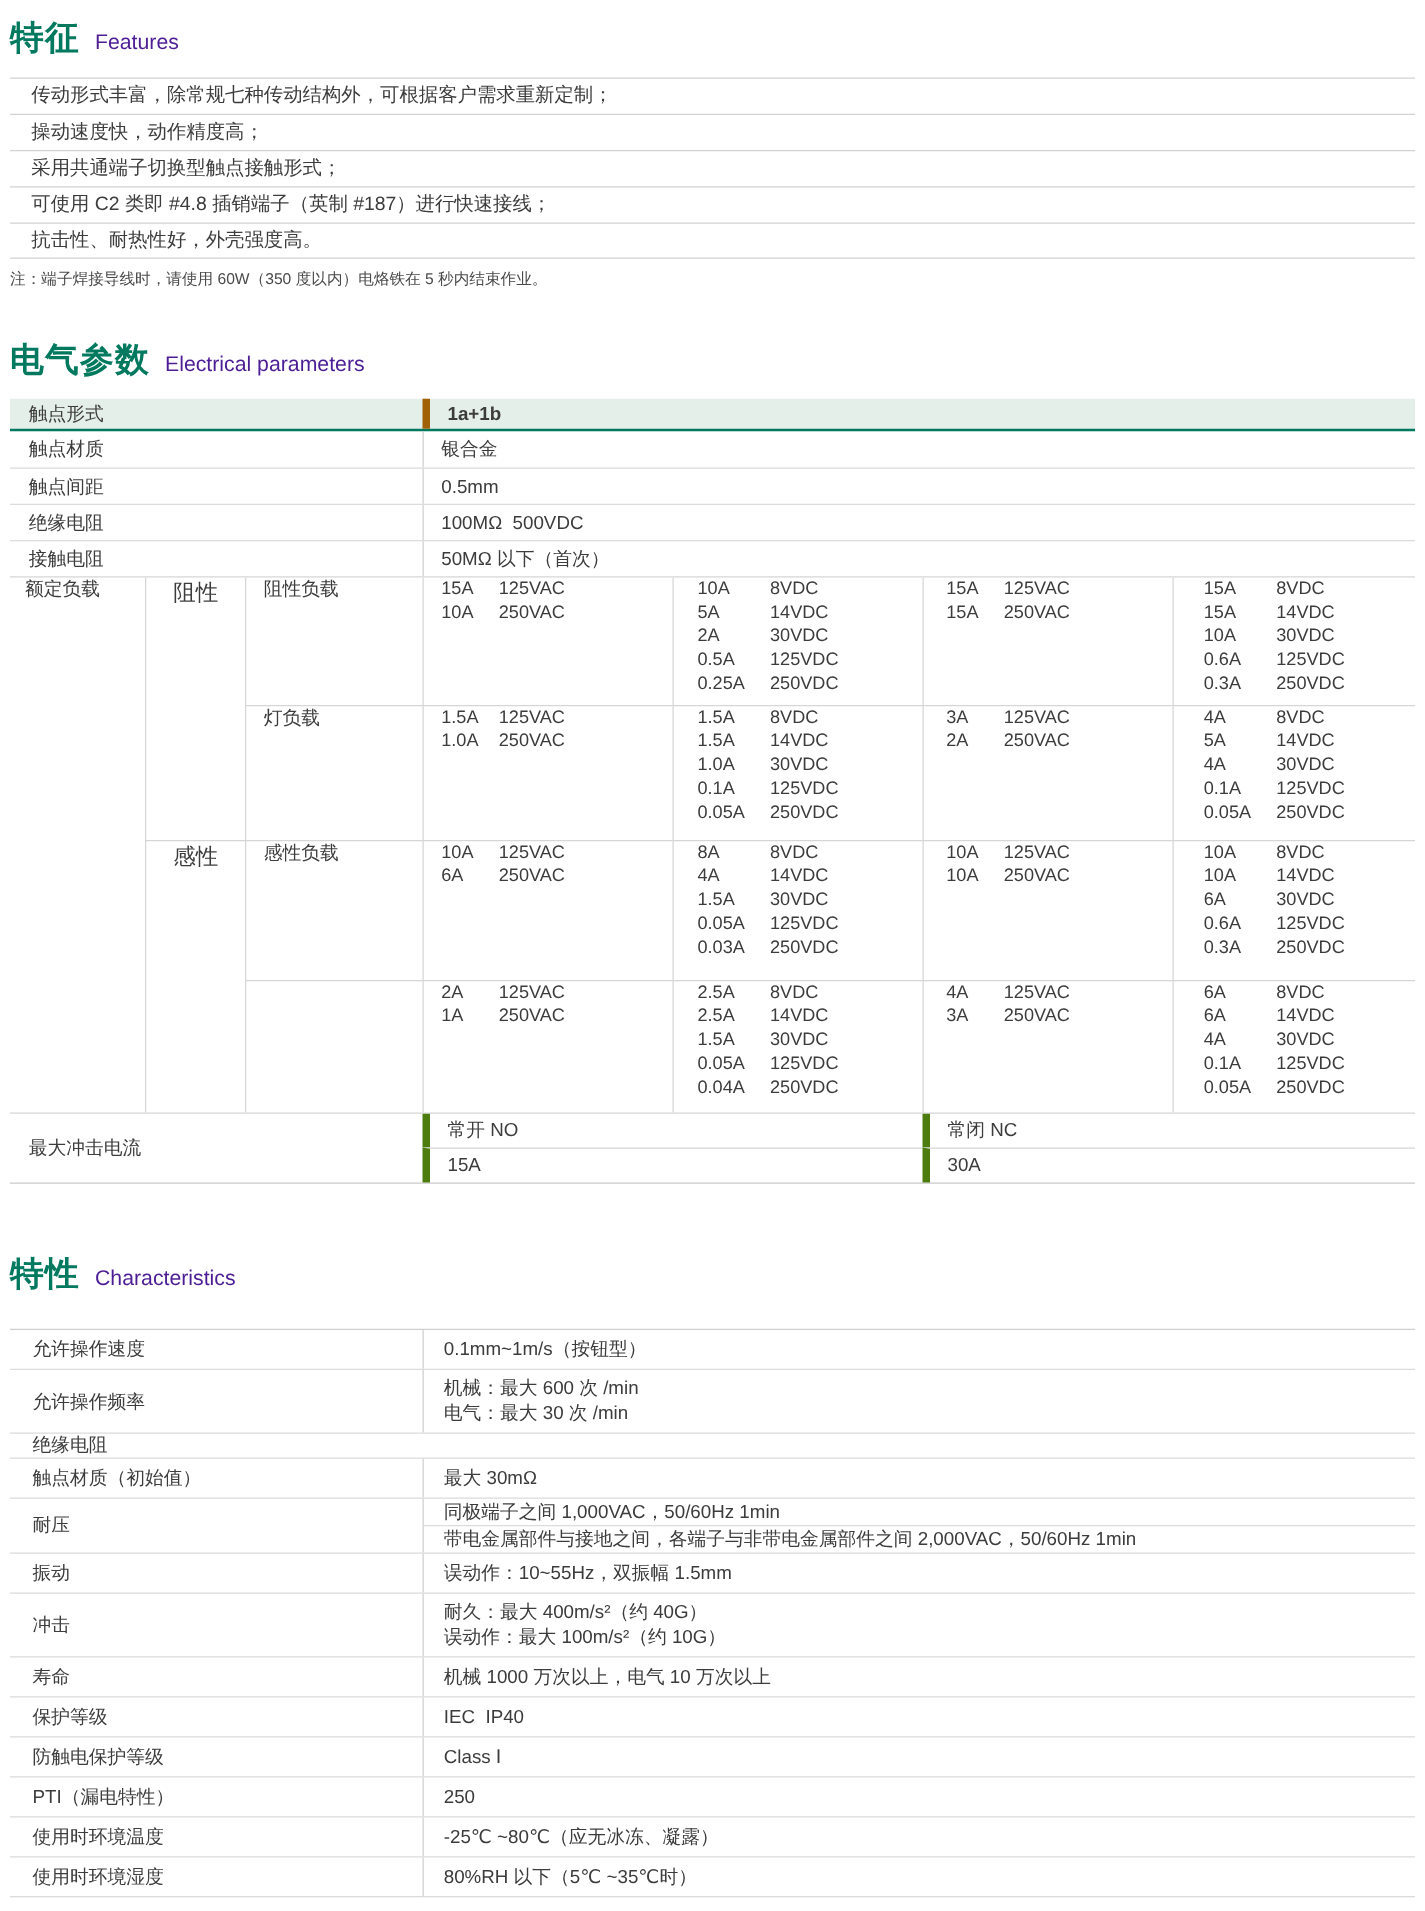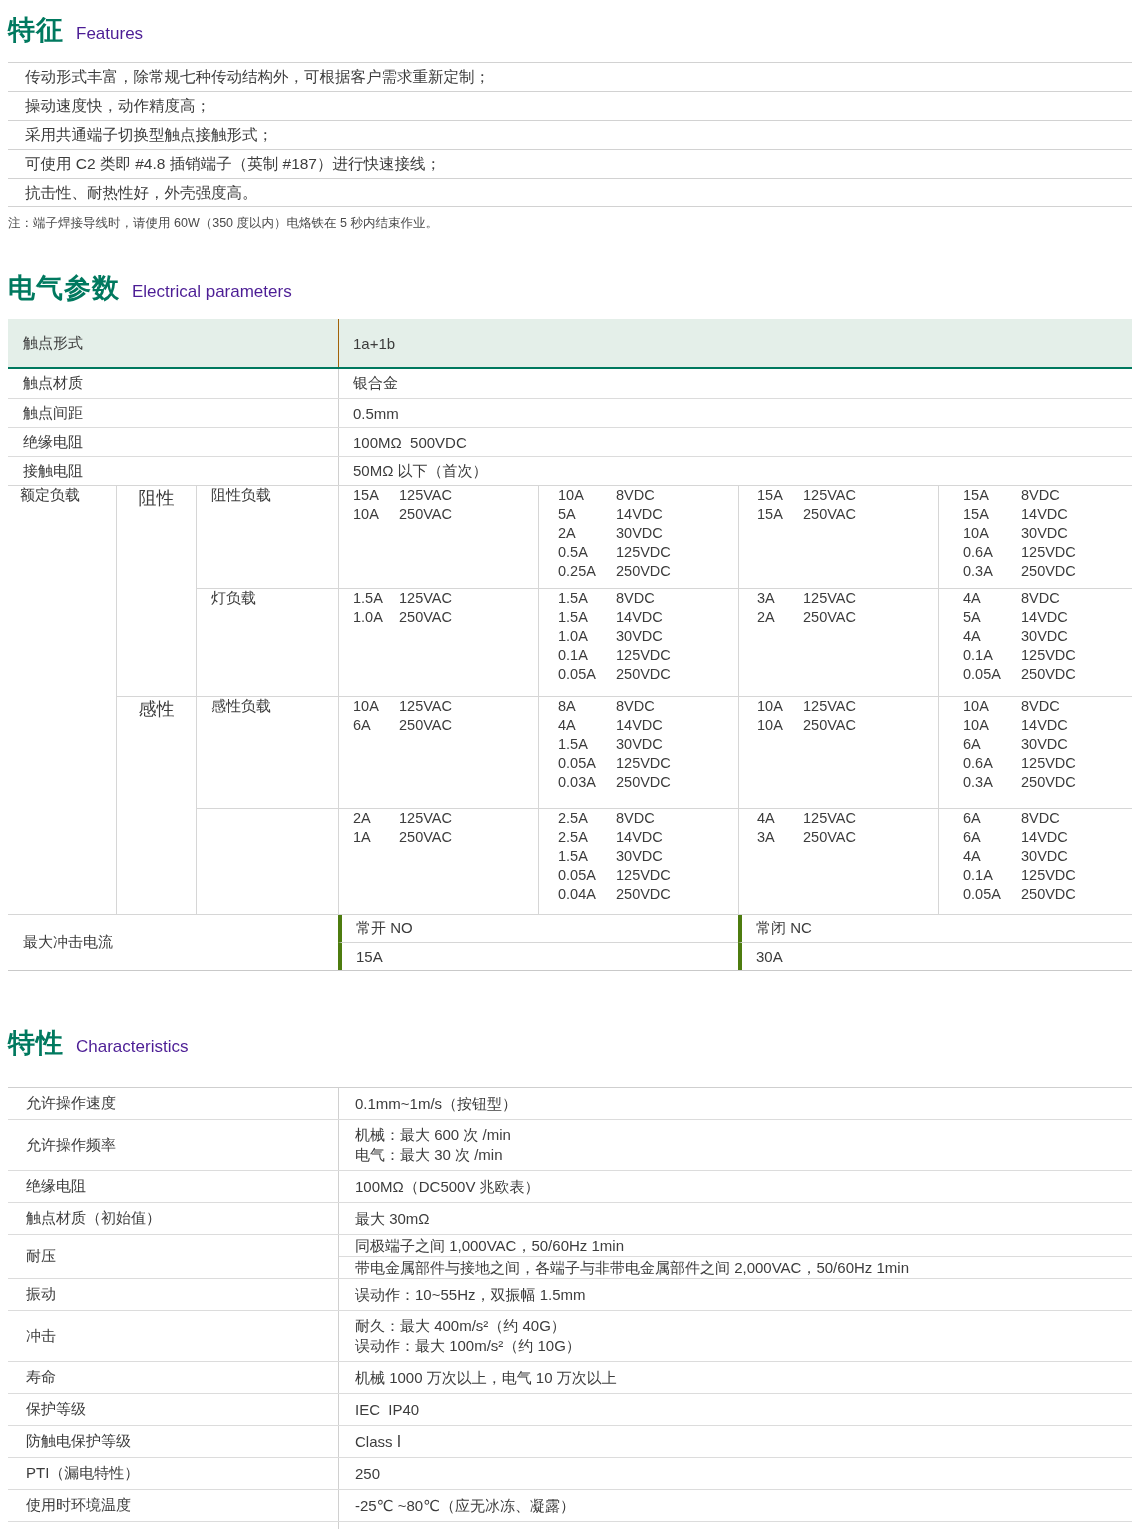--- a/index.html
+++ b/index.html
@@ -29,29 +29,29 @@
   }
   .feature-list li:last-child { border-bottom:1px solid #d2d2d2; }
   .note { margin-top:8px; font-size:12.5px; color:#4a4a4a; }
 
   
   .etable { margin-top:13px; width:1124px; font-size:15px; }
   .erow { display:grid; grid-template-columns:330px 1fr; }
   .ehead {
     background:#e4efe9;
     border-bottom:2px solid #00795f;
-    height:50px;
+    height:26px;
   }
   .ehead > div { display:flex; align-items:center; }
   .ebasic { height:29px; border-top:1px solid #dcdcdc; }
   .ebasic:nth-child(2) { border-top:none; }
   .ebasic > div { display:flex; align-items:center; }
   .elabel { padding-left:15px; }
   .evalue { padding-left:14px; border-left:1px solid #d0d0d0; white-space:pre-wrap; }
-  .ehead .evalue { border-left:1px solid #a16207; }
+  .ehead .evalue { border-left:6px solid #a16207;font-weight:bold; }
 
   
   .rated-grid {
     display:grid;
     grid-template-columns:108px 80px 142px 200px 200px 200px 194px;
     grid-template-rows:102px 108px 112px 106px;
     border-top:1px solid #d6d6d6;
   }
   .rl-cell { display:flex; font-size:14.5px; }
   .rl-label { grid-column:1; grid-row:1 / 5; padding-left:12px; font-size:15px; }
@@ -74,21 +74,21 @@
   
   .impact {
     display:grid;
     grid-template-columns:330px 400px 1fr;
     grid-template-rows:27px 28px;
     border-top:1px solid #d6d6d6;
     border-bottom:1px solid #c9c9c9;
   }
   .impact > div { display:flex; align-items:center; }
   .imp-label { grid-column:1; grid-row:1 / 3; padding-left:15px; }
-  .imp-cell { border-left:4px solid #4d7c0f; padding-left:14px;text-align:center; }
+  .imp-cell { border-left:6px solid #4d7c0f; padding-left:14px;text-align:center; }
   .imp-no-label { grid-column:2; grid-row:1; }
   .imp-nc-label { grid-column:3; grid-row:1; }
   .imp-no-val { grid-column:2; grid-row:2; border-top:1px solid #d6d6d6; }
   .imp-nc-val { grid-column:3; grid-row:2; border-top:1px solid #d6d6d6; }
 
   
   .ctable { margin-top:26px; width:1124px; font-size:15px; border-top:1px solid #cfcfcf; border-bottom:1px solid #cfcfcf; }
   .crow { display:grid; grid-template-columns:330px 1fr; border-top:1px solid #dcdcdc; }
   .crow:first-child { border-top:none; }
   .clabel { display:flex; align-items:center; padding-left:18px; }
@@ -332,21 +332,20 @@
         <div class="clabel">允许操作速度</div>
         <div class="cvalue">0.1mm~1m/s（按钮型）</div>
       </div>
       <div class="crow">
         <div class="clabel">允许操作频率</div>
         <div class="cvalue">机械：最大 600 次 /min
 电气：最大 30 次 /min</div>
       </div>
       <div class="crow">
         <div class="clabel">绝缘电阻</div>
-        <div class="cvalue">100MΩ（DC500V 兆欧表）</div>
       </div>
       <div class="crow">
         <div class="clabel">触点材质（初始值）</div>
         <div class="cvalue">最大 30mΩ</div>
       </div>
       <div class="crow">
         <div class="clabel">耐压</div>
         <div class="cvalue sub">
           <div class="subrow">同极端子之间 1,000VAC，50/60Hz 1min</div>
           <div class="subrow bt2">带电金属部件与接地之间，各端子与非带电金属部件之间 2,000VAC，50/60Hz 1min</div>

